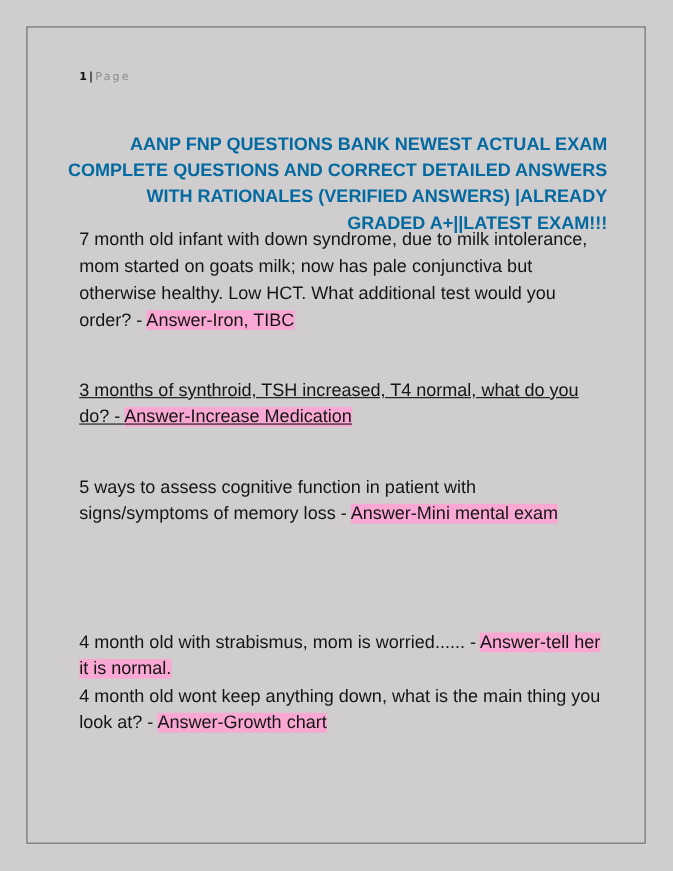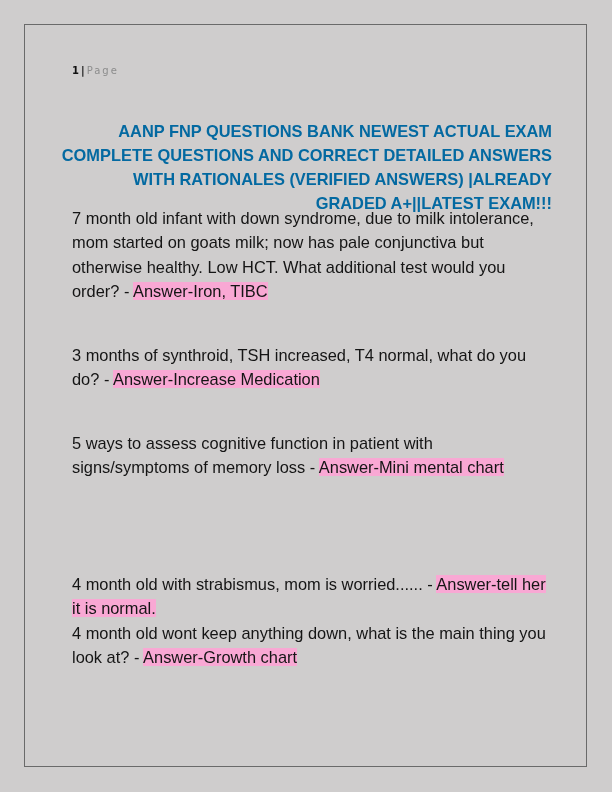--- a/index.html
+++ b/index.html
@@ -62,21 +62,21 @@
       left: 72px;
       width: 475px;
       font-size: 16.4px;
       line-height: 24.3px;
       color: #151515;
     }
     .qa .answer {
       background: #f9a8d4;
     }
     #qa-1 { top: 206px; }
-    #qa-2 { top: 343px; }
+    #qa-2 { top: 343px; text-decoration: underline; }
     #qa-3 { top: 431px; }
     #qa-4 { top: 572px; }
     #qa-5 { top: 621px; }
   </style>
 </head>
 <body>
 
 <div class="page-frame"></div>
 
 <div class="page-header">
@@ -87,21 +87,21 @@
 
 <div class="qa" id="qa-1">
   <span>7 month old infant with down syndrome, due to milk intolerance, mom started on goats milk; now has pale conjunctiva but otherwise healthy. Low HCT. What additional test would you order? - </span><span class="answer">Answer-Iron, TIBC</span>
 </div>
 
 <div class="qa" id="qa-2">
   <span>3 months of synthroid, TSH increased, T4 normal, what do you do? - </span><span class="answer">Answer-Increase Medication</span>
 </div>
 
 <div class="qa" id="qa-3">
-  <span>5 ways to assess cognitive function in patient with signs/symptoms of memory loss - </span><span class="answer">Answer-Mini mental chart</span>
+  <span>5 ways to assess cognitive function in patient with signs/symptoms of memory loss - </span><span class="answer">Answer-Mini mental exam</span>
 </div>
 
 <div class="qa" id="qa-4">
   <span>4 month old with strabismus, mom is worried...... - </span><span class="answer">Answer-tell her it is normal.</span>
 </div>
 
 <div class="qa" id="qa-5">
   <span>4 month old wont keep anything down, what is the main thing you look at? - </span><span class="answer">Answer-Growth chart</span>
 </div>
 

